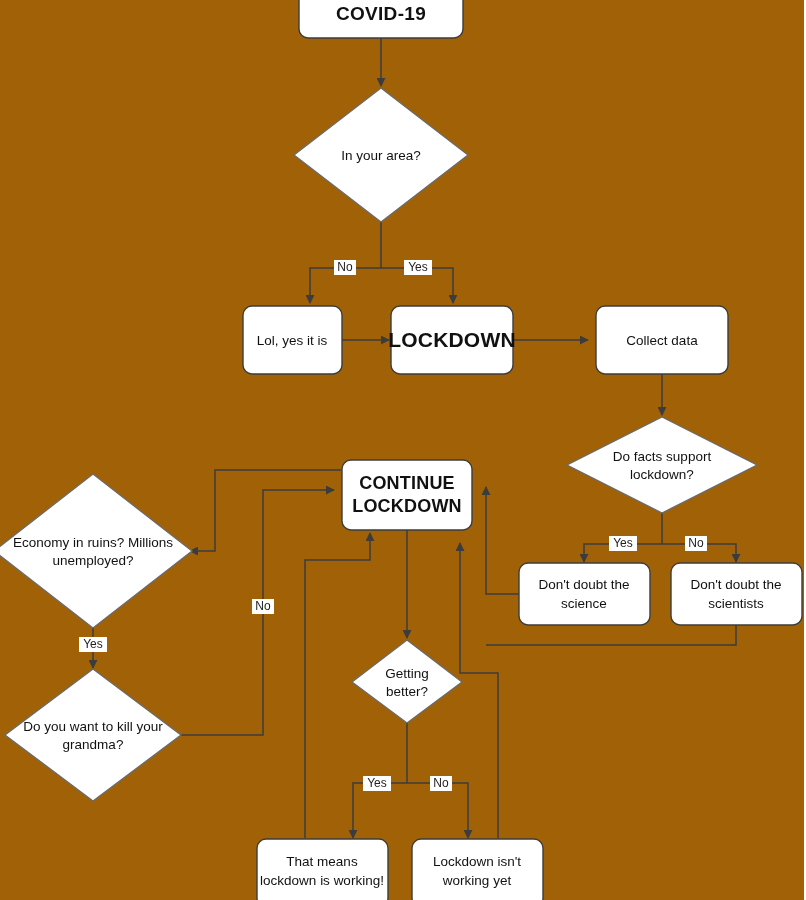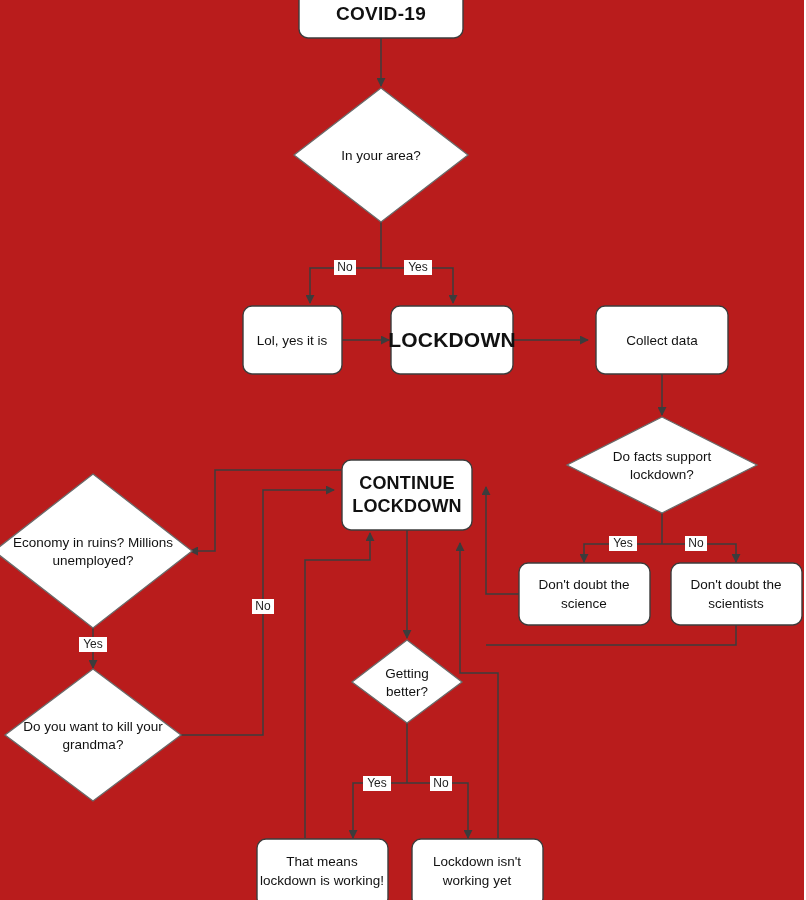--- a/index.html
+++ b/index.html
@@ -10,21 +10,21 @@
   body {
     width: 806px;
     height: 900px;
     overflow: hidden;
     font-family: "Liberation Sans", sans-serif;
   }
   #flow-root {
     position: relative;
     width: 804px;
     height: 900px;
-    background: #b91c1c;
+    background: #a16207;
   }
   svg#flow-svg {
     display: block;
     width: 806px;
     height: 900px;
   }
   .shape-outline {
     fill: #ffffff;
     stroke: #3c3c3c;
     stroke-width: 1.4;

